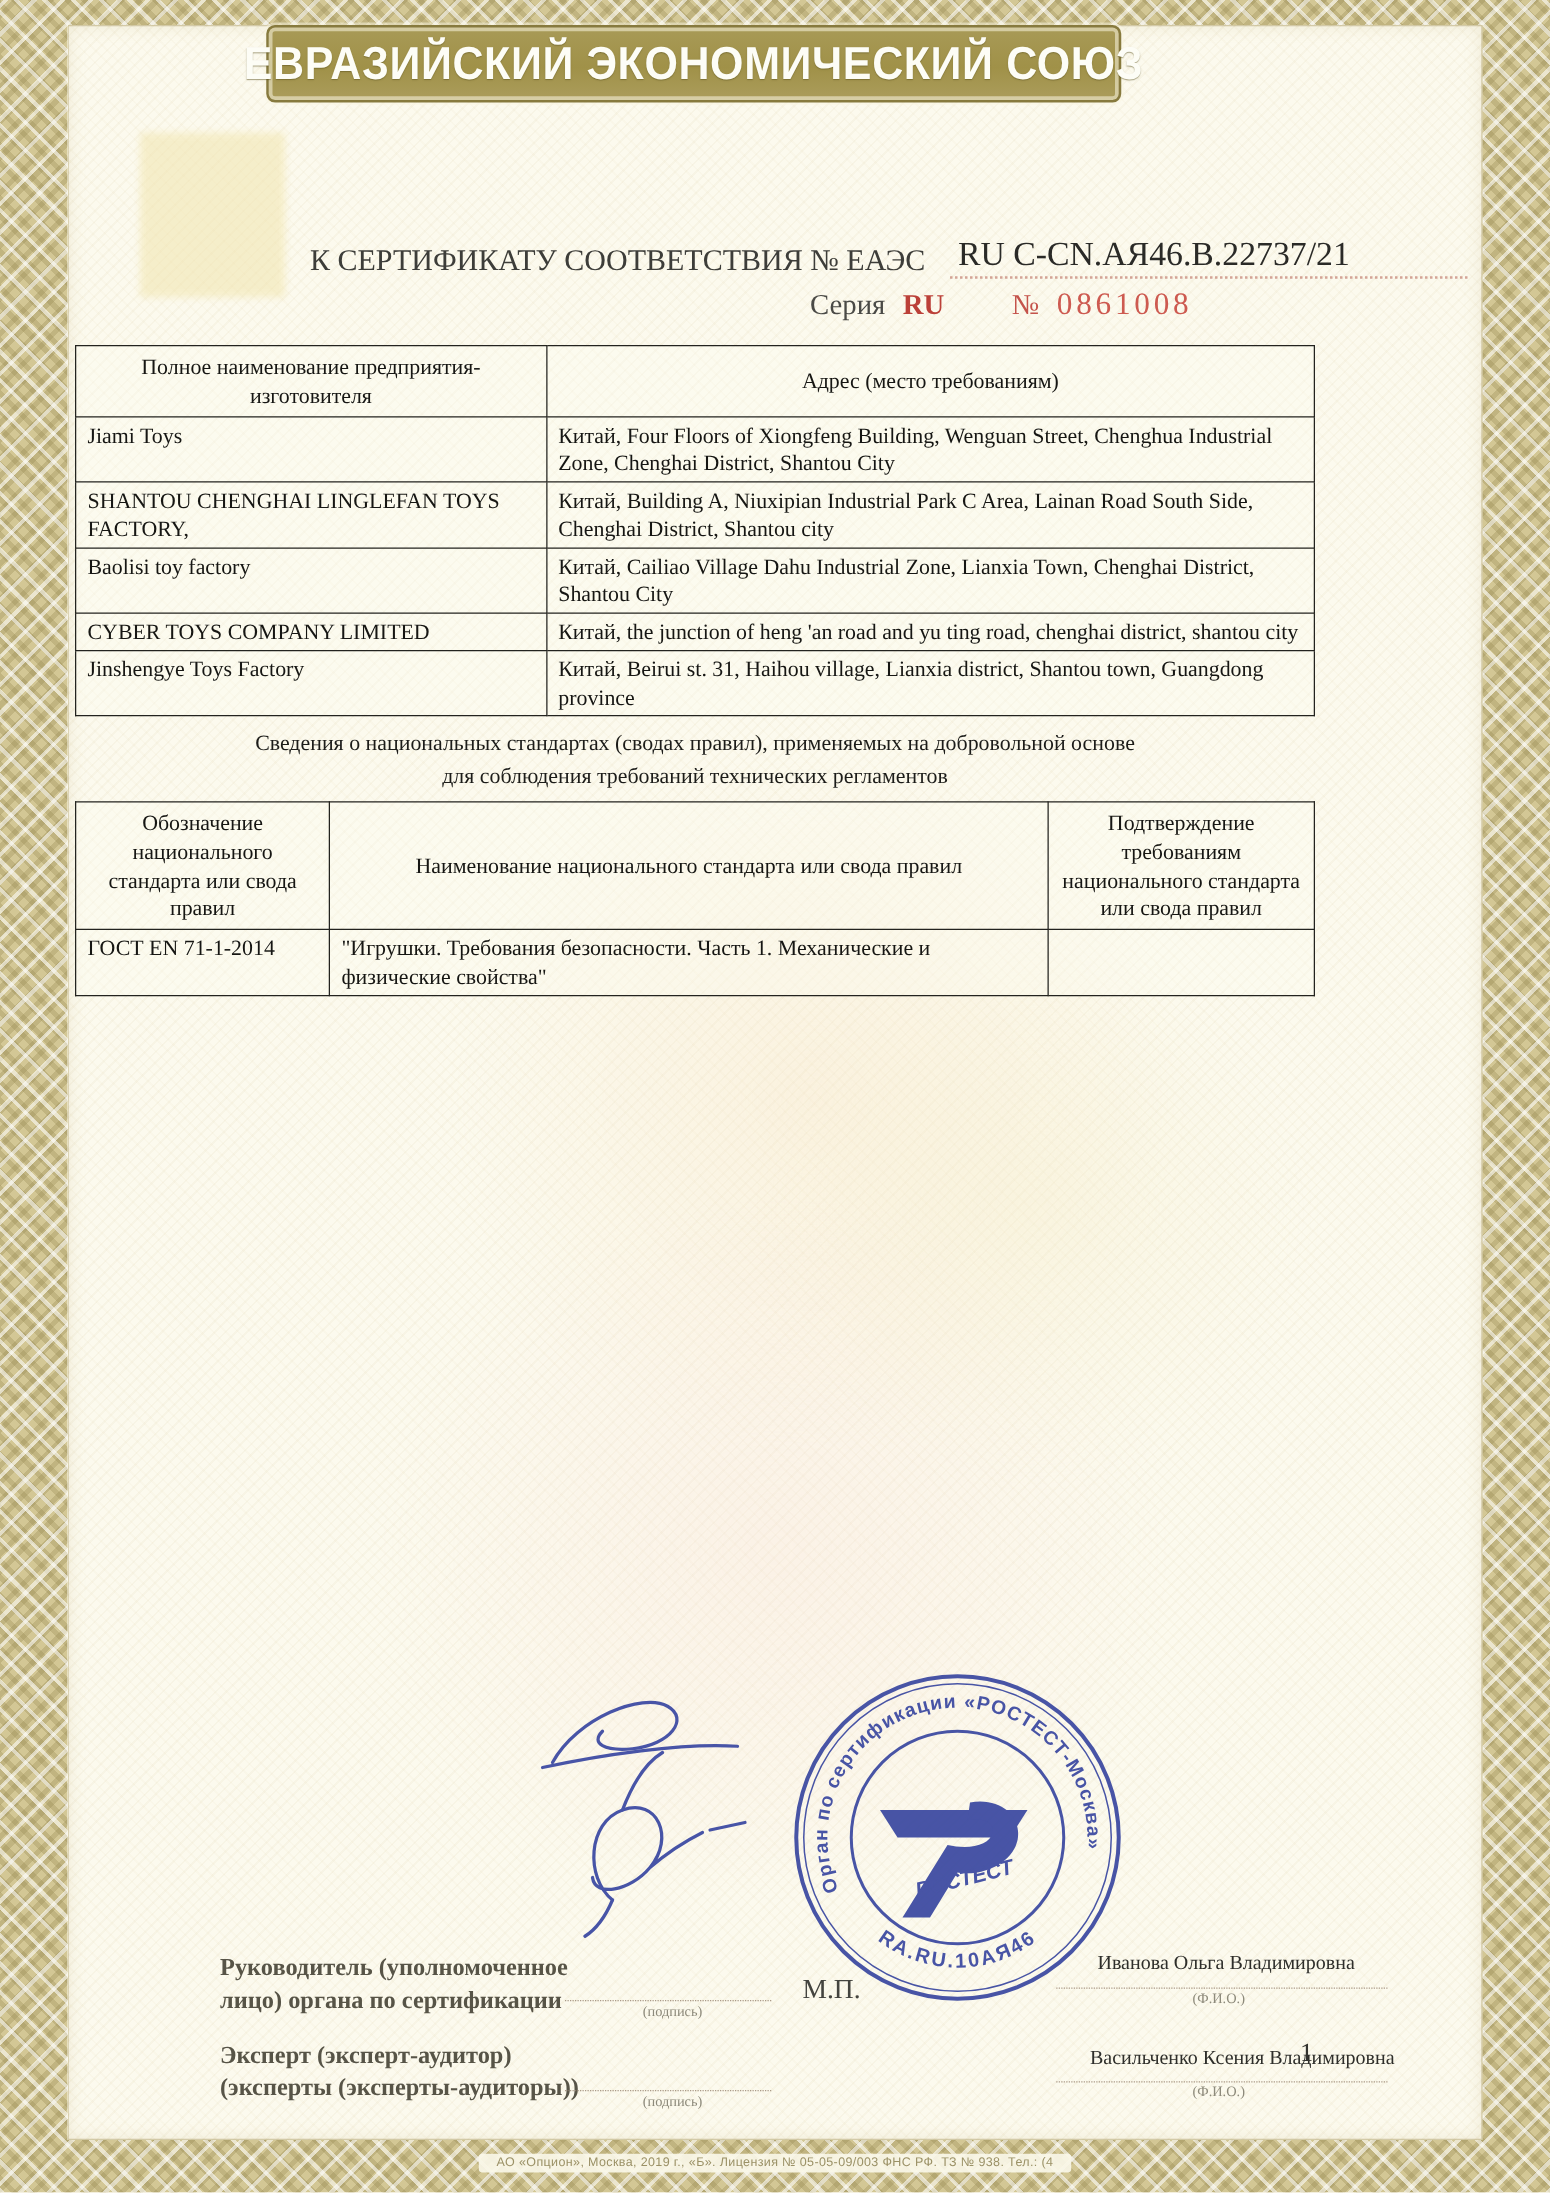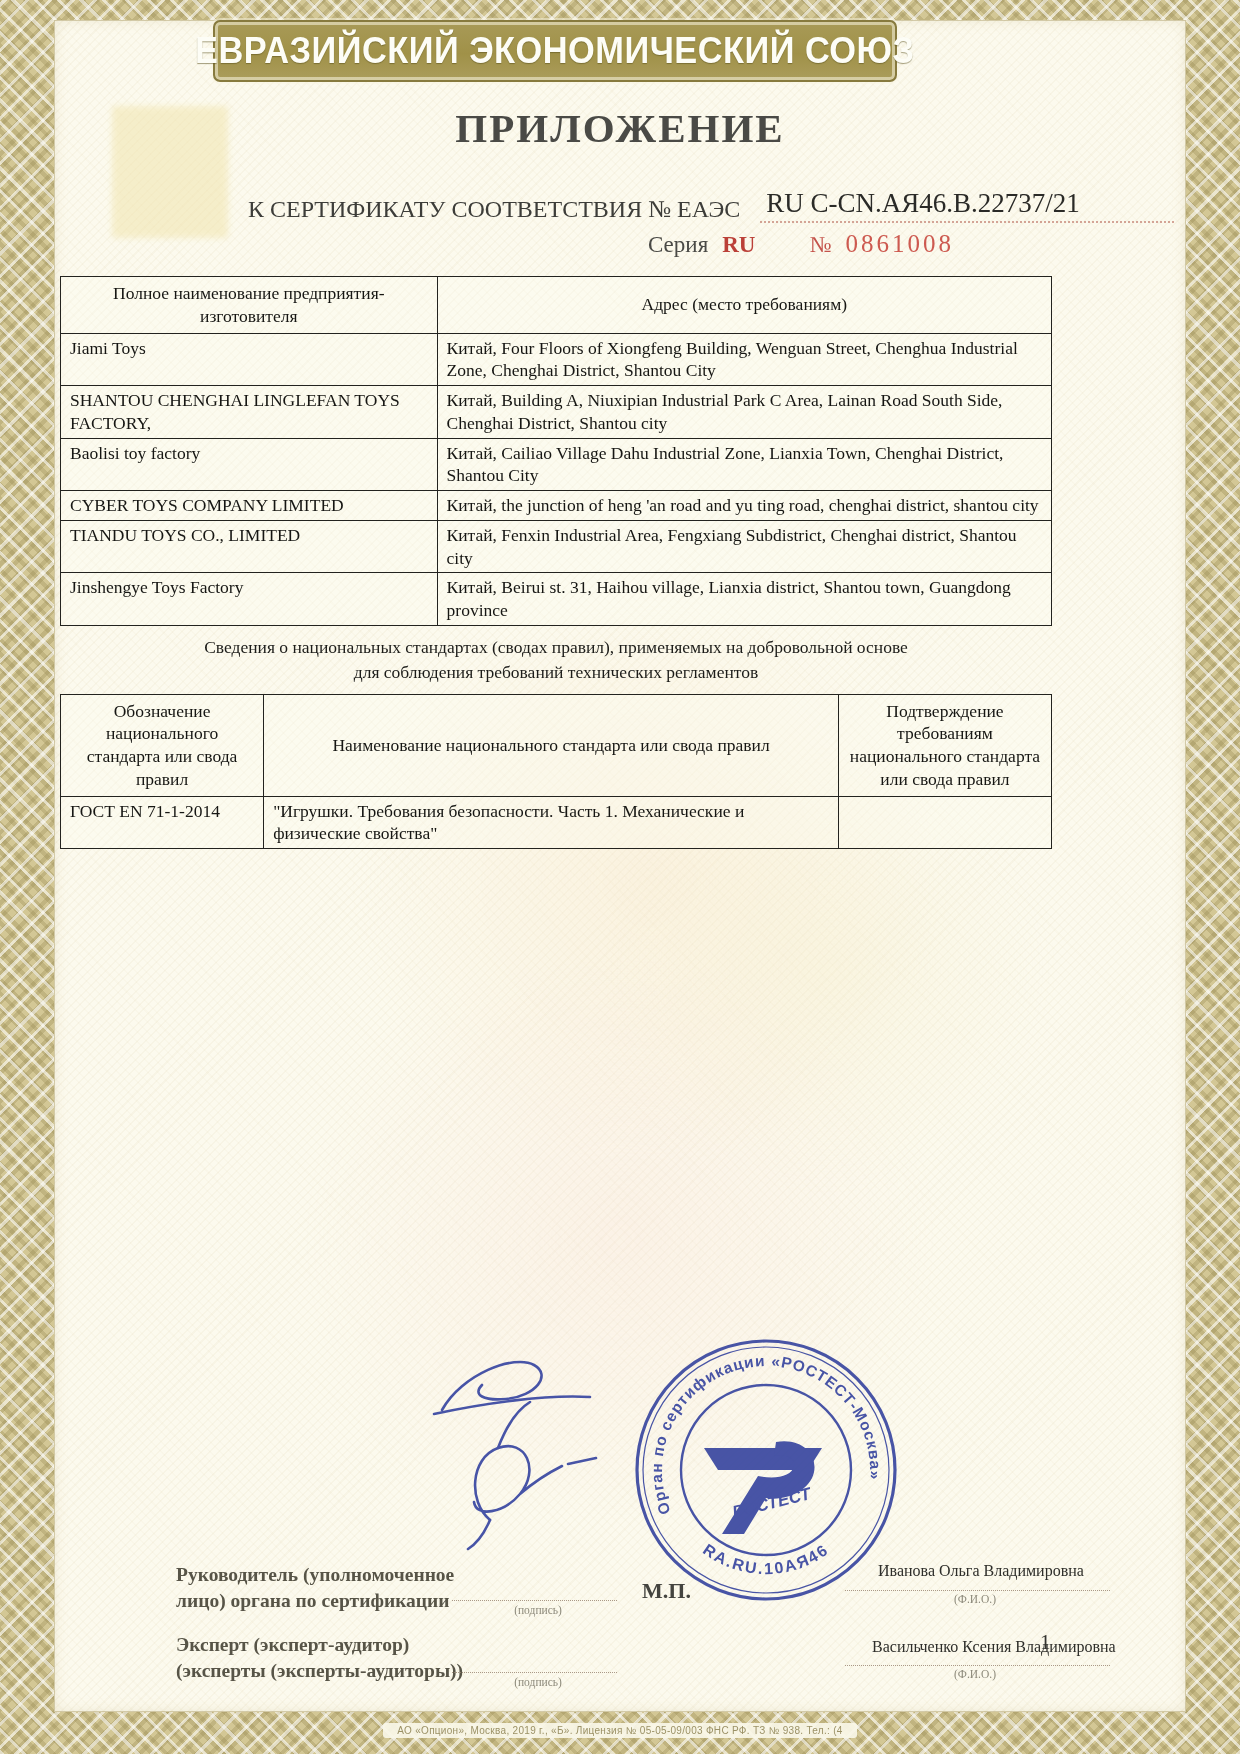--- a/index.html
+++ b/index.html
@@ -54,21 +54,21 @@
     padding:3px 9px;vertical-align:top;text-align:left;font-weight:normal;}
   th{text-align:center;vertical-align:middle;padding:5px 10px;}
   .t1-c1{width:38%;} .t1-c2{width:62%;}
   .t2-c1{width:20.5%;} .t2-c2{width:58%;} .t2-c3{width:21.5%;}
   .midtext{ text-align:center;font-size:17.5px;color:#1c1c19;margin:9px 0 8px 0;line-height:1.45;}
 
   .sig-label{position:absolute;font-weight:bold;font-size:19.5px;color:#575447;line-height:1.32;width:300px;}
   .sig-line{position:absolute;border-bottom:1.6px dotted rgba(150,130,110,.8);}
   .sig-cap{position:absolute;font-size:11.5px;color:#8d8a7b;text-align:center;}
   .sig-name{position:absolute;font-size:16px;color:#2e2e2a;white-space:nowrap;margin-left:20px;}
-  .mp{position:absolute;left:642px;top:1578px;font-weight:bold;font-size:22px;color:#44443f;z-index:1;}
+  .mp{position:absolute;left:642px;top:1578px;font-weight:normal;font-size:22px;color:#44443f;z-index:1;}
   .pageno{position:absolute;left:1040px;top:1630px;font-size:21px;color:#33332f;}
 
   .sigs-svg{position:absolute;left:428px;top:1352px;z-index:3;}
   .stamp-svg{position:absolute;left:626px;top:1330px;z-index:2;opacity:.92;}
 
   .footer-strip{position:absolute;left:0;right:0;bottom:16px;display:flex;justify-content:center;z-index:6;}
   .footer-strip .pill{background:rgba(250,247,232,.92);border-radius:3px;padding:2px 14px;
     font-family:"Liberation Sans",sans-serif;font-size:10px;color:#9b9166;letter-spacing:.3px;}
 </style>
 </head>
@@ -78,21 +78,20 @@
   <div class="paper"></div>
   <div class="wm-yellow-rect"></div>
   <div class="wm wm1"></div>
   <div class="wm wm2"></div>
   <div class="wm wm3"></div>
 
   <div class="banner">
     <span>ЕВРАЗИЙСКИЙ ЭКОНОМИЧЕСКИЙ СОЮЗ</span>
   </div>
 
-  <div class="title">ПРИЛОЖЕНИЕ</div>
 
   <div class="certline">
     <span class="lbl">К СЕРТИФИКАТУ СООТВЕТСТВИЯ № ЕАЭС</span>
     <span class="num">RU C-CN.АЯ46.В.22737/21</span>
   </div>
 
   <div class="seriesline">
     <span>Серия</span>
     <span class="red">RU</span>
     <span class="no">№</span>
@@ -117,24 +116,20 @@
           <td>SHANTOU CHENGHAI LINGLEFAN TOYS FACTORY,</td>
           <td>Китай, Building A, Niuxipian Industrial Park C Area, Lainan Road South Side, Chenghai District, Shantou city</td>
         </tr>
         <tr>
           <td>Baolisi toy factory</td>
           <td>Китай, Cailiao Village Dahu Industrial Zone, Lianxia Town, Chenghai District, Shantou City</td>
         </tr>
         <tr>
           <td>CYBER TOYS COMPANY LIMITED</td>
           <td>Китай, the junction of heng 'an road and yu ting road, chenghai district, shantou city</td>
-        </tr>
-        <tr>
-          <td>TIANDU TOYS CO., LIMITED</td>
-          <td>Китай, Fenxin Industrial Area, Fengxiang Subdistrict, Chenghai district, Shantou city</td>
         </tr>
         <tr>
           <td>Jinshengye Toys Factory</td>
           <td>Китай, Beirui st. 31, Haihou village, Lianxia district, Shantou town, Guangdong province</td>
         </tr>
       </tbody>
     </table>
 
     <p class="midtext">
       <span>Сведения о национальных стандартах (сводах правил), применяемых на добровольной основе</span><br>

